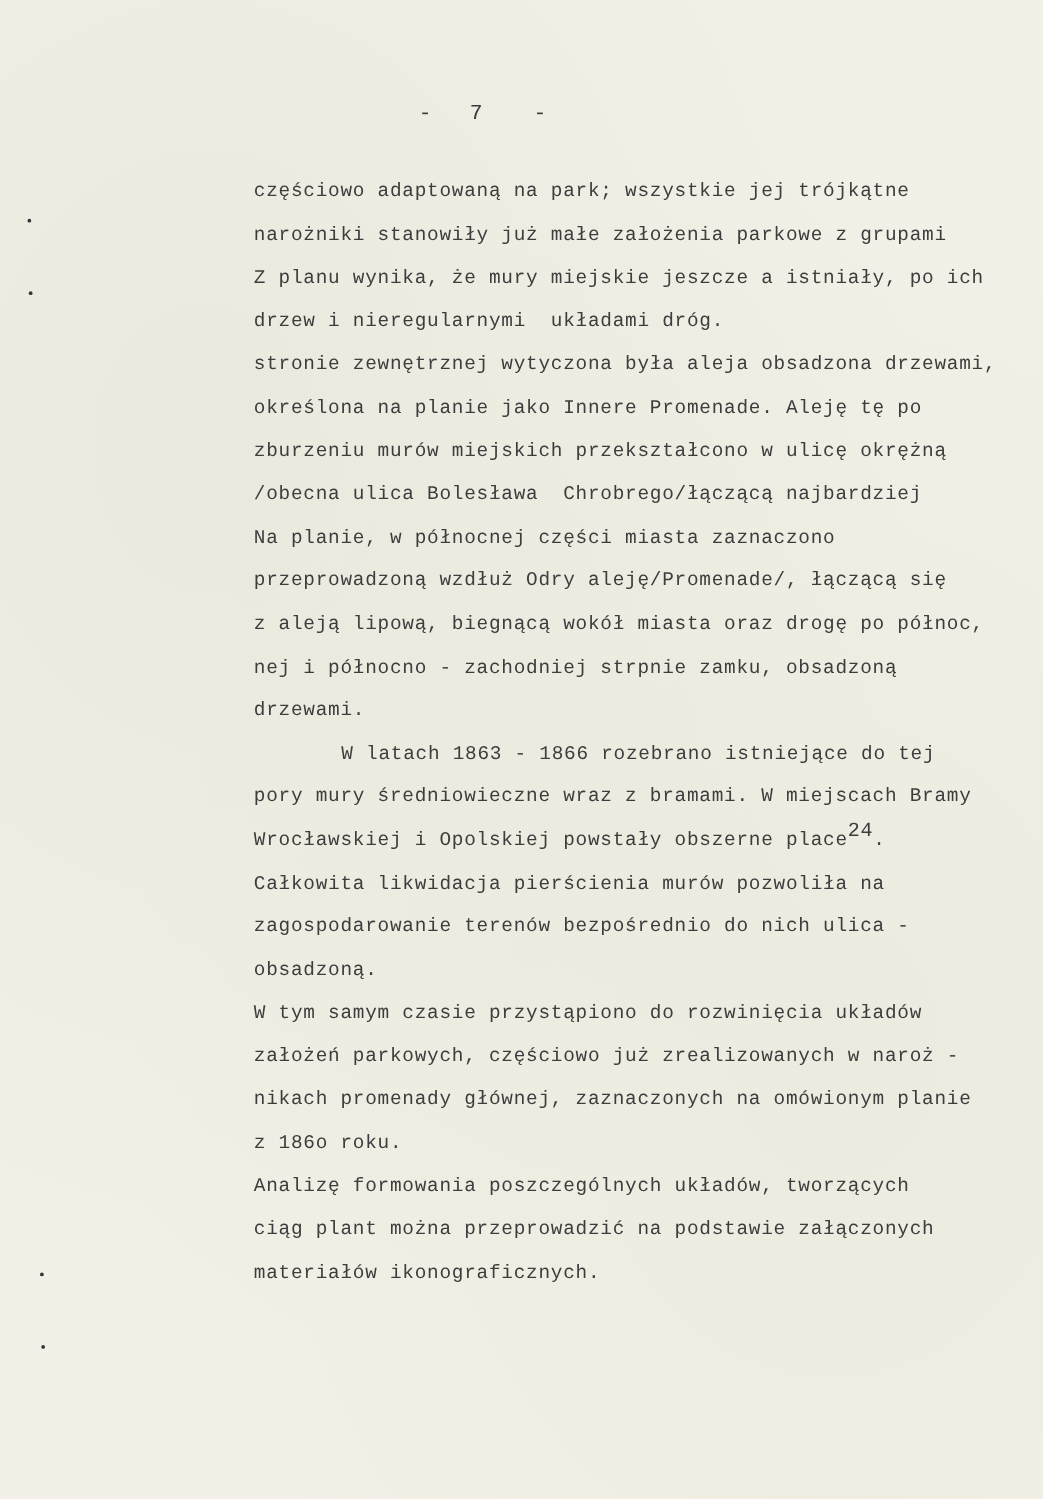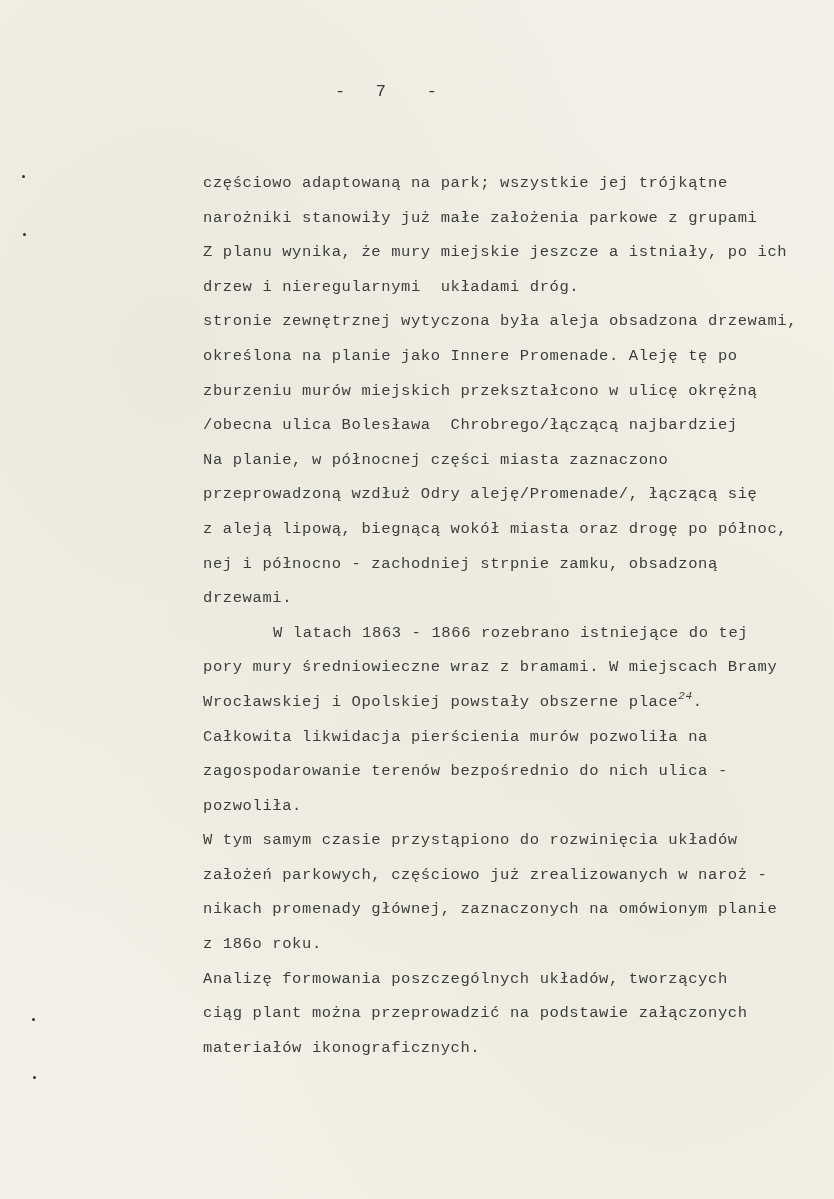--- a/index.html
+++ b/index.html
@@ -29,39 +29,38 @@
       width: 120px;
       font-family: "Liberation Mono", monospace;
       font-size: 17px;
       color: #3a3a3a;
       white-space: pre;
       letter-spacing: 0px;
     }
     .text {
       position: absolute;
       left: 203px;
-      top: 166px;
+      top: 136px;
       font-family: "Liberation Mono", "DejaVu Sans Mono", monospace;
       font-size: 15.5px;
       color: #3d3d3d;
       letter-spacing: 0.6px;
     }
     .line {
       height: 34.6px;
       line-height: 34.6px;
       white-space: pre;
     }
     .indent {
       padding-left: 70px;
     }
     sup {
-      font-size: 11px;
+      font-size: 16px;
       vertical-align: 7px;
       line-height: 0;
-      font-style: italic;
     }
     .margin-dot {
       position: absolute;
       width: 3px;
       height: 3px;
       border-radius: 50%;
       background: #333;
     }
   </style>
 </head>
@@ -88,21 +87,21 @@
     <div class="line">Na planie, w północnej części miasta zaznaczono</div>
     <div class="line">przeprowadzoną wzdłuż Odry aleję/Promenade/, łączącą się</div>
     <div class="line">z aleją lipową, biegnącą wokół miasta oraz drogę po północ,</div>
     <div class="line">nej i północno - zachodniej strpnie zamku, obsadzoną</div>
     <div class="line">drzewami.</div>
     <div class="line indent">W latach 1863 - 1866 rozebrano istniejące do tej</div>
     <div class="line">pory mury średniowieczne wraz z bramami. W miejscach Bramy</div>
     <div class="line"><span>Wrocławskiej i Opolskiej powstały obszerne place</span><sup>24</sup><span>.</span></div>
     <div class="line">Całkowita likwidacja pierścienia murów pozwoliła na</div>
     <div class="line">zagospodarowanie terenów bezpośrednio do nich ulica -</div>
-    <div class="line">pozwoliła.</div>
+    <div class="line">obsadzoną.</div>
     <div class="line">W tym samym czasie przystąpiono do rozwinięcia układów</div>
     <div class="line">założeń parkowych, częściowo już zrealizowanych w naroż -</div>
     <div class="line">nikach promenady głównej, zaznaczonych na omówionym planie</div>
     <div class="line">z 186o roku.</div>
     <div class="line">Analizę formowania poszczególnych układów, tworzących</div>
     <div class="line">ciąg plant można przeprowadzić na podstawie załączonych</div>
     <div class="line">materiałów ikonograficznych.</div>
   </div>
 </div>
 

